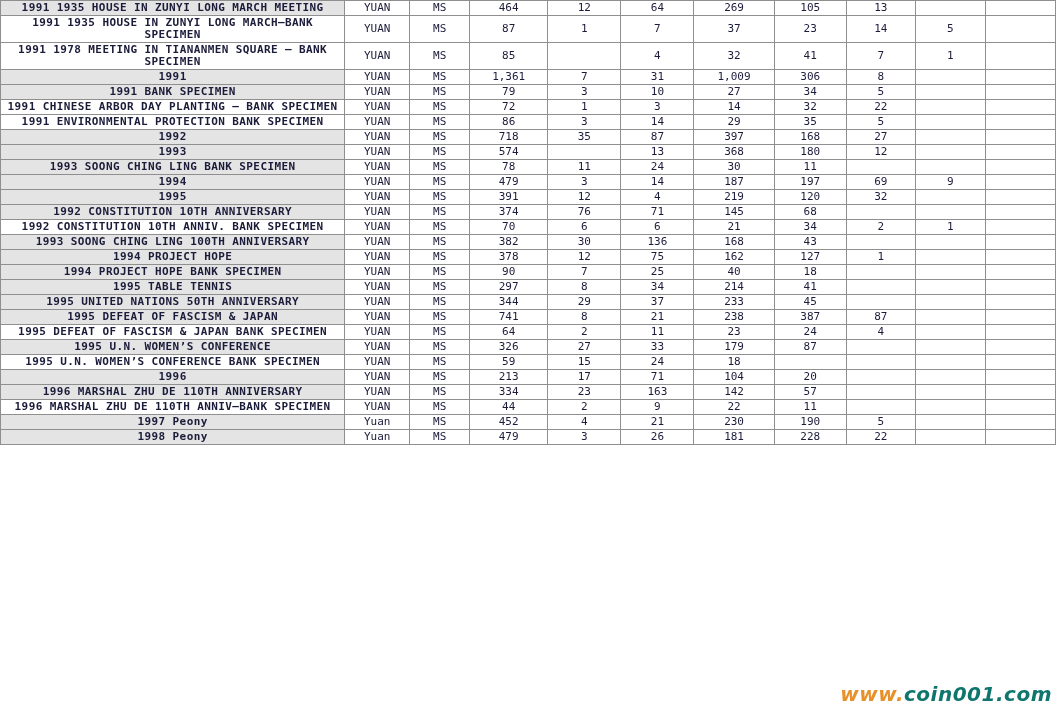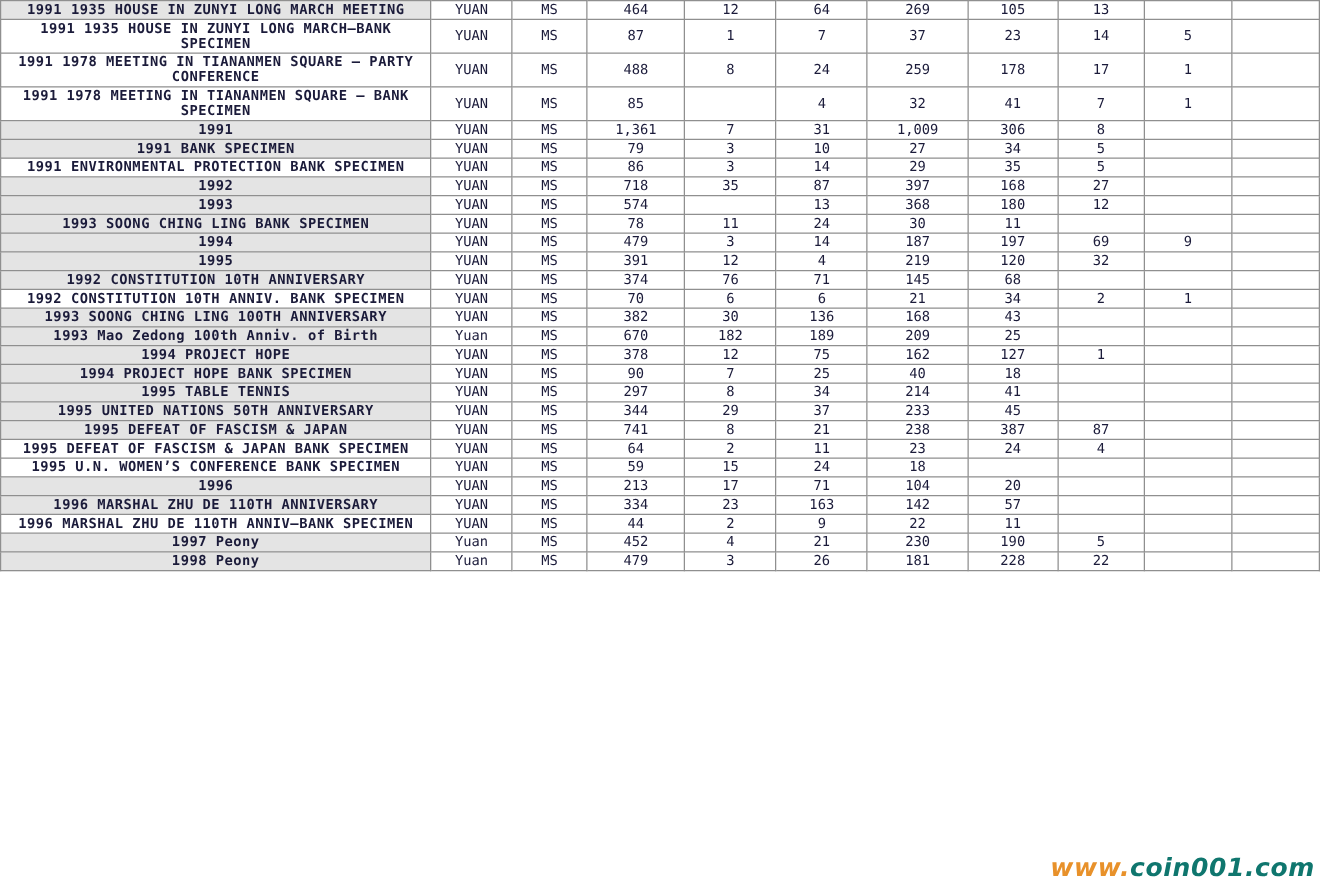--- a/index.html
+++ b/index.html
@@ -93,33 +93,20 @@
         <td class="num">87</td>
         <td class="c1">1</td>
         <td class="c2">7</td>
         <td class="c3">37</td>
         <td class="c4">23</td>
         <td class="c5">14</td>
         <td class="c6">5</td>
         <td class="c7"></td>
       </tr>
       <tr>
-        <td class="name">1991 1978 MEETING IN TIANANMEN SQUARE – PARTY CONFERENCE</td>
-        <td class="denom">YUAN</td>
-        <td class="grade">MS</td>
-        <td class="num">488</td>
-        <td class="c1">8</td>
-        <td class="c2">24</td>
-        <td class="c3">259</td>
-        <td class="c4">178</td>
-        <td class="c5">17</td>
-        <td class="c6">1</td>
-        <td class="c7"></td>
-      </tr>
-      <tr>
         <td class="name">1991 1978 MEETING IN TIANANMEN SQUARE – BANK SPECIMEN</td>
         <td class="denom">YUAN</td>
         <td class="grade">MS</td>
         <td class="num">85</td>
         <td class="c1"></td>
         <td class="c2">4</td>
         <td class="c3">32</td>
         <td class="c4">41</td>
         <td class="c5">7</td>
         <td class="c6">1</td>
@@ -145,20 +132,33 @@
         <td class="num">79</td>
         <td class="c1">3</td>
         <td class="c2">10</td>
         <td class="c3">27</td>
         <td class="c4">34</td>
         <td class="c5">5</td>
         <td class="c6"></td>
         <td class="c7"></td>
       </tr>
       <tr>
+        <td class="name">1991 CHINESE ARBOR DAY PLANTING – BANK SPECIMEN</td>
+        <td class="denom">YUAN</td>
+        <td class="grade">MS</td>
+        <td class="num">72</td>
+        <td class="c1">1</td>
+        <td class="c2">3</td>
+        <td class="c3">14</td>
+        <td class="c4">32</td>
+        <td class="c5">22</td>
+        <td class="c6"></td>
+        <td class="c7"></td>
+      </tr>
+      <tr>
         <td class="name">1991 ENVIRONMENTAL PROTECTION BANK SPECIMEN</td>
         <td class="denom">YUAN</td>
         <td class="grade">MS</td>
         <td class="num">86</td>
         <td class="c1">3</td>
         <td class="c2">14</td>
         <td class="c3">29</td>
         <td class="c4">35</td>
         <td class="c5">5</td>
         <td class="c6"></td>
@@ -262,33 +262,20 @@
         <td class="num">382</td>
         <td class="c1">30</td>
         <td class="c2">136</td>
         <td class="c3">168</td>
         <td class="c4">43</td>
         <td class="c5"></td>
         <td class="c6"></td>
         <td class="c7"></td>
       </tr>
       <tr>
-        <td class="name shaded mixedcase">1993 Mao Zedong 100th Anniv. of Birth</td>
-        <td class="denom">Yuan</td>
-        <td class="grade">MS</td>
-        <td class="num">670</td>
-        <td class="c1">182</td>
-        <td class="c2">189</td>
-        <td class="c3">209</td>
-        <td class="c4">25</td>
-        <td class="c5"></td>
-        <td class="c6"></td>
-        <td class="c7"></td>
-      </tr>
-      <tr>
         <td class="name shaded">1994 PROJECT HOPE</td>
         <td class="denom">YUAN</td>
         <td class="grade">MS</td>
         <td class="num">378</td>
         <td class="c1">12</td>
         <td class="c2">75</td>
         <td class="c3">162</td>
         <td class="c4">127</td>
         <td class="c5">1</td>
         <td class="c6"></td>
@@ -349,20 +336,33 @@
       <tr>
         <td class="name">1995 DEFEAT OF FASCISM &amp; JAPAN BANK SPECIMEN</td>
         <td class="denom">YUAN</td>
         <td class="grade">MS</td>
         <td class="num">64</td>
         <td class="c1">2</td>
         <td class="c2">11</td>
         <td class="c3">23</td>
         <td class="c4">24</td>
         <td class="c5">4</td>
+        <td class="c6"></td>
+        <td class="c7"></td>
+      </tr>
+      <tr>
+        <td class="name shaded">1995 U.N. WOMEN’S CONFERENCE</td>
+        <td class="denom">YUAN</td>
+        <td class="grade">MS</td>
+        <td class="num">326</td>
+        <td class="c1">27</td>
+        <td class="c2">33</td>
+        <td class="c3">179</td>
+        <td class="c4">87</td>
+        <td class="c5"></td>
         <td class="c6"></td>
         <td class="c7"></td>
       </tr>
       <tr>
         <td class="name">1995 U.N. WOMEN’S CONFERENCE BANK SPECIMEN</td>
         <td class="denom">YUAN</td>
         <td class="grade">MS</td>
         <td class="num">59</td>
         <td class="c1">15</td>
         <td class="c2">24</td>

